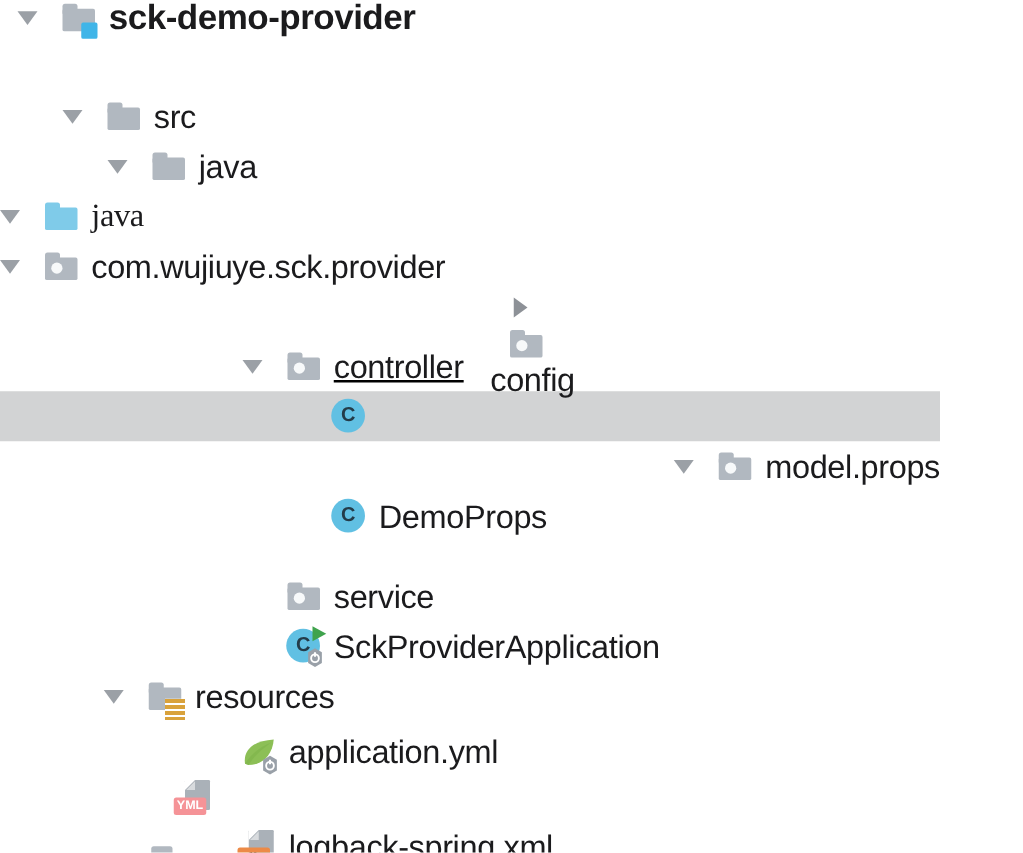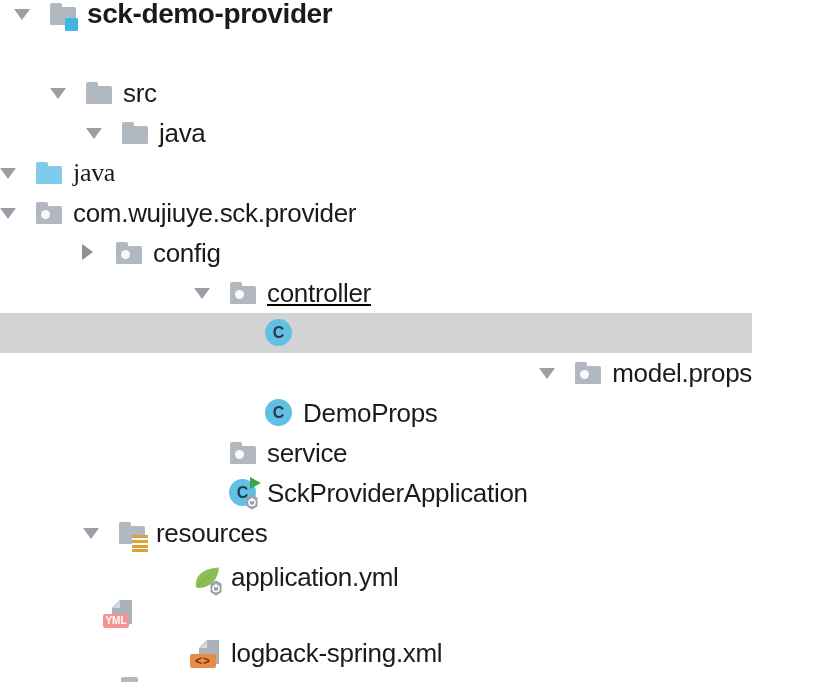--- a/index.html
+++ b/index.html
@@ -96,21 +96,21 @@
   </div>
 
   <div class="row" style="">
     <span class="chevron down"></span>
     <span class="icon folder-base">
     <span class="pkg-dot"></span>
   </span>
     <span class="label">com.wujiuye.sck.provider</span>
   </div>
 
-  <div class="row" style="padding-left: 80px;">
+  <div class="row" style="padding-left: 100px; flex-direction: column;">
     <span class="chevron right"></span>
     <span class="icon folder-base">
     <span class="pkg-dot"></span>
   </span>
     <span class="label">config</span>
   </div>
 
   <div class="row" style="padding-left: 194px; text-decoration: underline;">
     <span class="chevron down"></span>
     <span class="icon folder-base">
@@ -139,21 +139,21 @@
   <div class="row" style="padding-left: 230px;">
     <span class="chevron none"></span>
     <span class="icon">
     <span class="class-circle">
             <span>C</span>
           </span>
   </span>
     <span class="label">DemoProps</span>
   </div>
 
-  <div class="row" style="padding-left: 194px;">
+  <div class="row" style="padding-left: 194px; margin-top: 24px;">
     <span class="chevron none"></span>
     <span class="icon folder-base">
     <span class="pkg-dot"></span>
   </span>
     <span class="label">service</span>
   </div>
 
   <div class="row" style="padding-left: 194px;">
     <span class="chevron none"></span>
     <span class="icon">
@@ -188,21 +188,21 @@
     <svg class="badge-svg" viewBox="0 0 16 16">
       <polygon points="8,0.5 13.5,3.7 13.5,12.3 8,15.5 2.5,12.3 2.5,3.7" fill="#99a0a8"></polygon>
       <circle cx="8" cy="8.6" r="3.1" fill="none" stroke="#ffffff" stroke-width="1.5"></circle>
       <line x1="8" y1="3.8" x2="8" y2="7.4" stroke="#ffffff" stroke-width="1.6"></line>
     </svg>
   </span>
     <span class="label">application.yml</span>
   </div>
 
 
-  <div class="row" style="padding-left: 71px;">
+  <div class="row" style="padding-left: 71px; margin-left: 36px;">
     <span class="chevron none"></span>
     <span class="icon">
     <span class="page"></span>
     <span class="fbadge yml">YML</span>
   </span>
   </div>
 
   <div class="row" style="padding-left: 158px;">
     <span class="chevron none"></span>
     <span class="icon">

